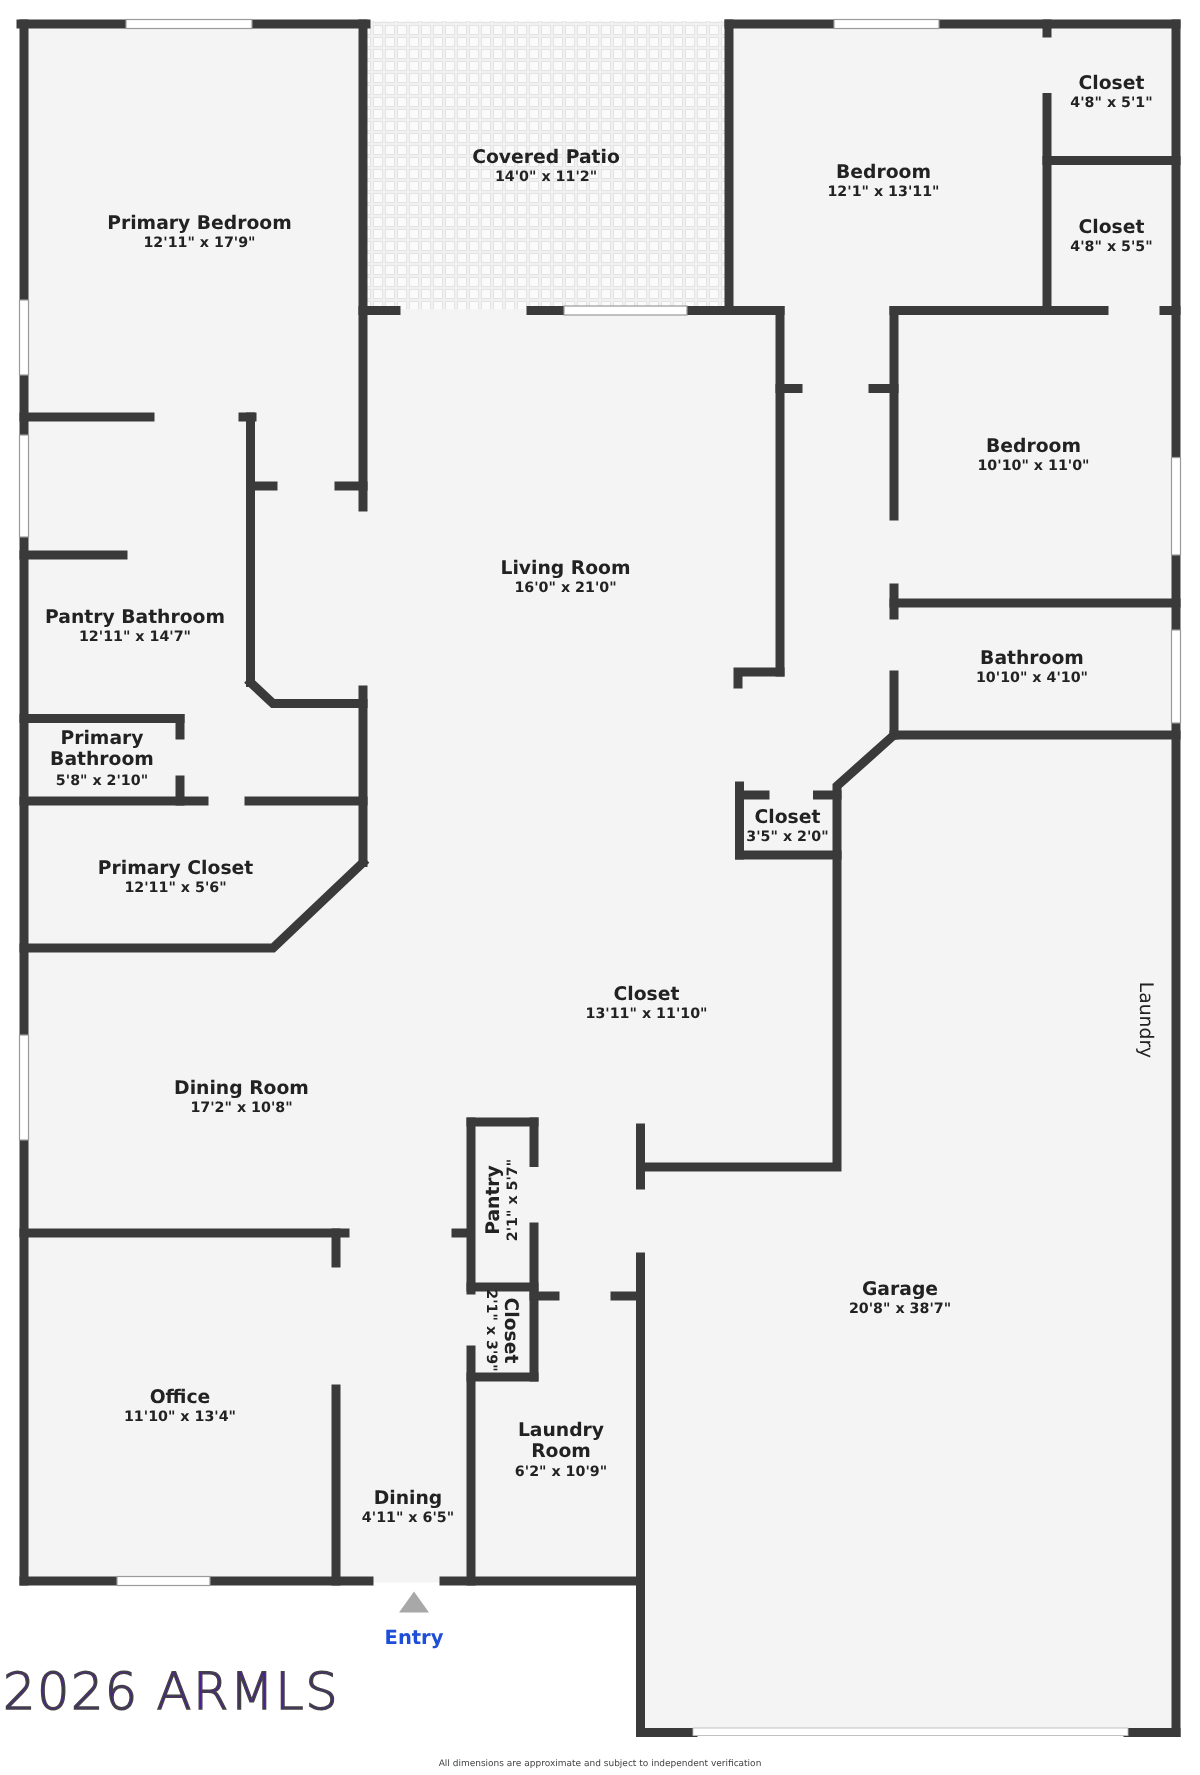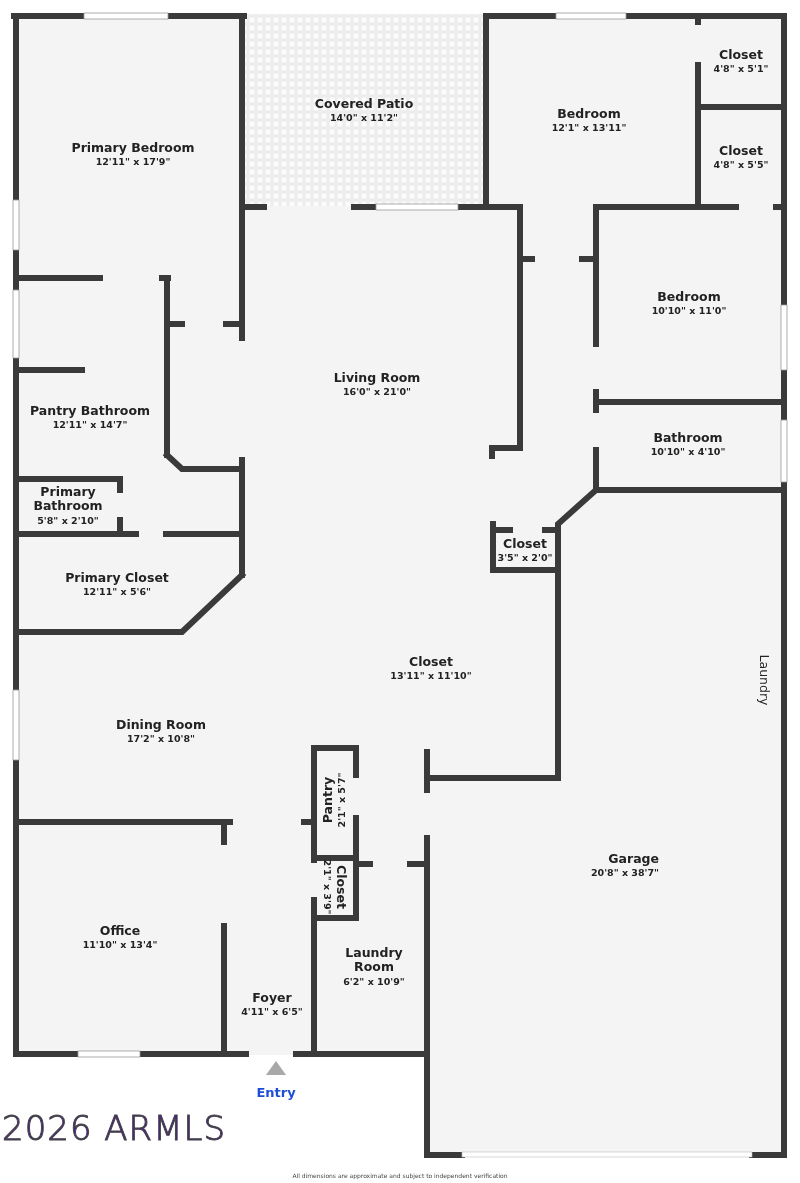--- a/index.html
+++ b/index.html
@@ -194,36 +194,36 @@
   <span class="d">17'2" x 10'8"</span>
 </div>
 <div class="lbl rot-ccw" style="left:335px; top:800px;">
   <span class="n">Pantry</span>
   <span class="d">2'1" x 5'7"</span>
 </div>
 <div class="lbl rot-cw" style="left:334px; top:887px;">
   <span class="n">Closet</span>
   <span class="d">2'1" x 3'9"</span>
 </div>
-<div class="lbl" style="left:625px; top:866px;text-align:right;">
+<div class="lbl" style="left:600px; top:866px;">
   <span class="n">Garage</span>
   <span class="d">20'8" x 38'7"</span>
 </div>
 <div class="lbl rot-cw" style="left:764px; top:680px;">
   <span class="n" style="font-weight:normal;">Laundry</span>
 </div>
 <div class="lbl" style="left:120px; top:938px;">
   <span class="n">Office</span>
   <span class="d">11'10" x 13'4"</span>
 </div>
 <div class="lbl" style="left:374px; top:967px;">
   <span class="n">Laundry</span>
   <span class="n">Room</span>
   <span class="d">6'2" x 10'9"</span>
 </div>
 <div class="lbl" style="left:272px; top:1005px;">
-  <span class="n">Foyer</span>
+  <span class="n">Dining</span>
   <span class="d">4'11" x 6'5"</span>
 </div>
 
 <div class="entry">Entry</div>
 <div class="watermark">2026 ARMLS</div>
 <div class="disclaimer">All dimensions are approximate and subject to independent verification</div>
 
 </body></html>

